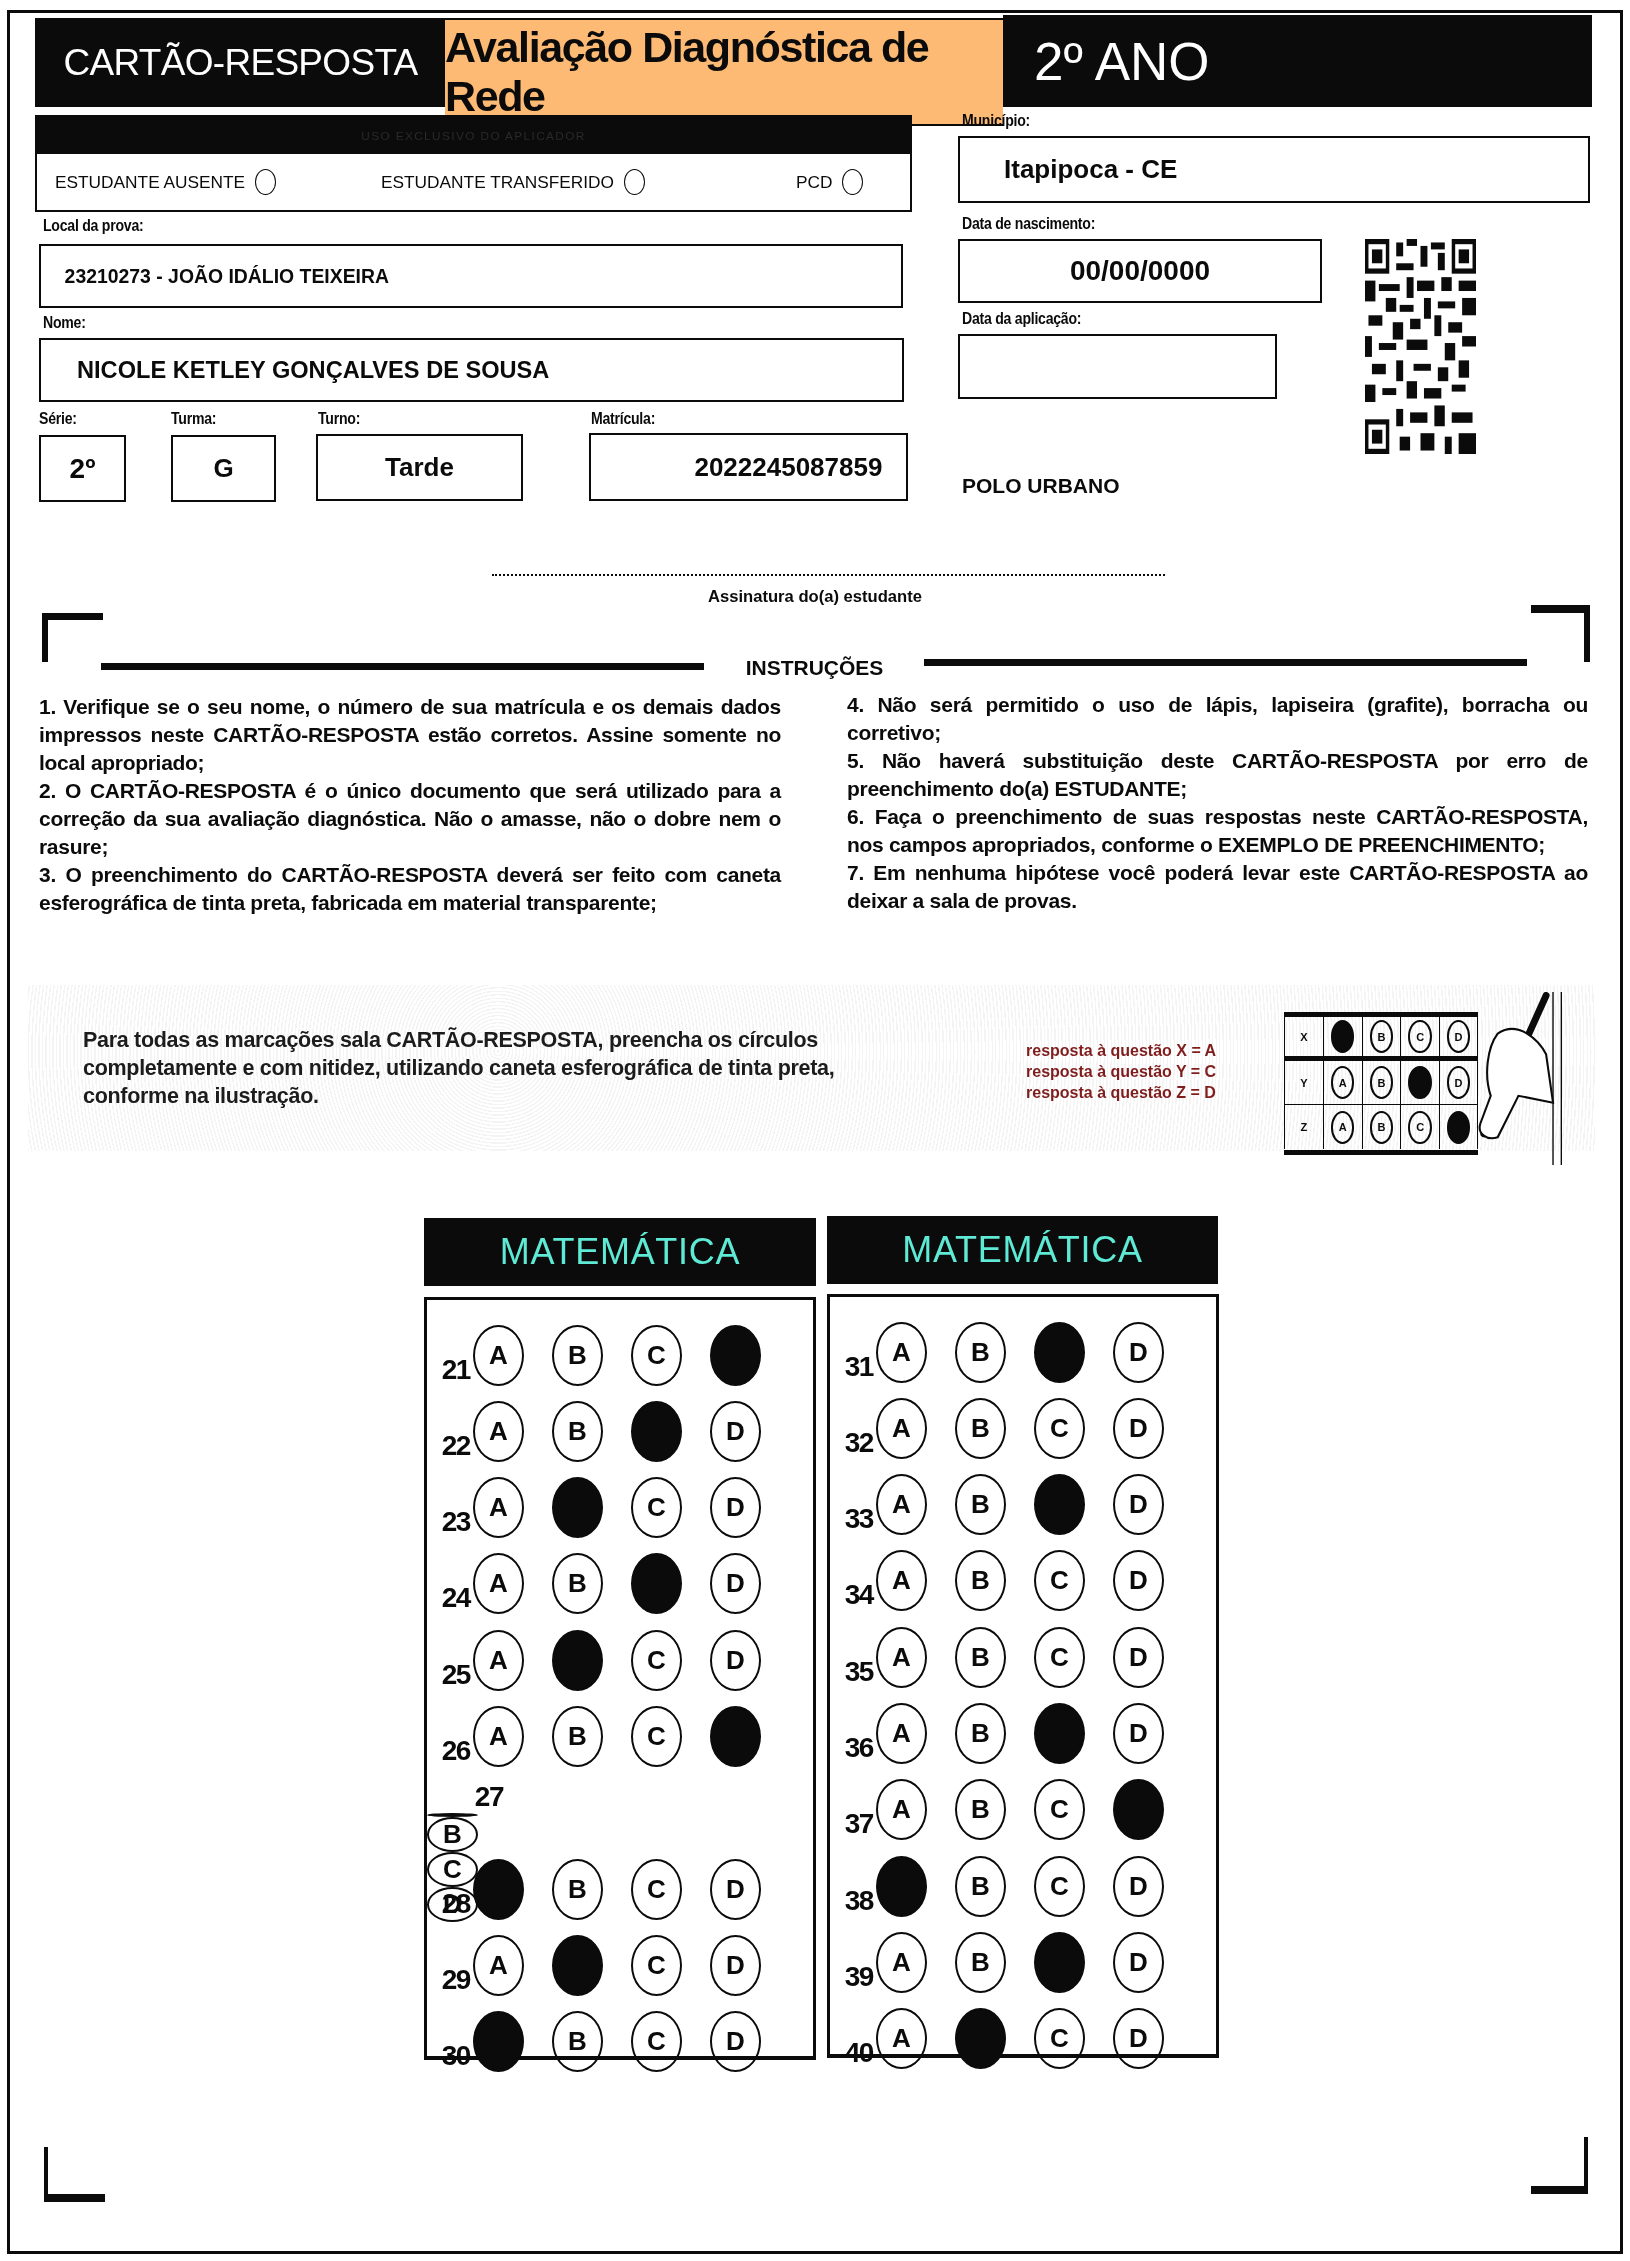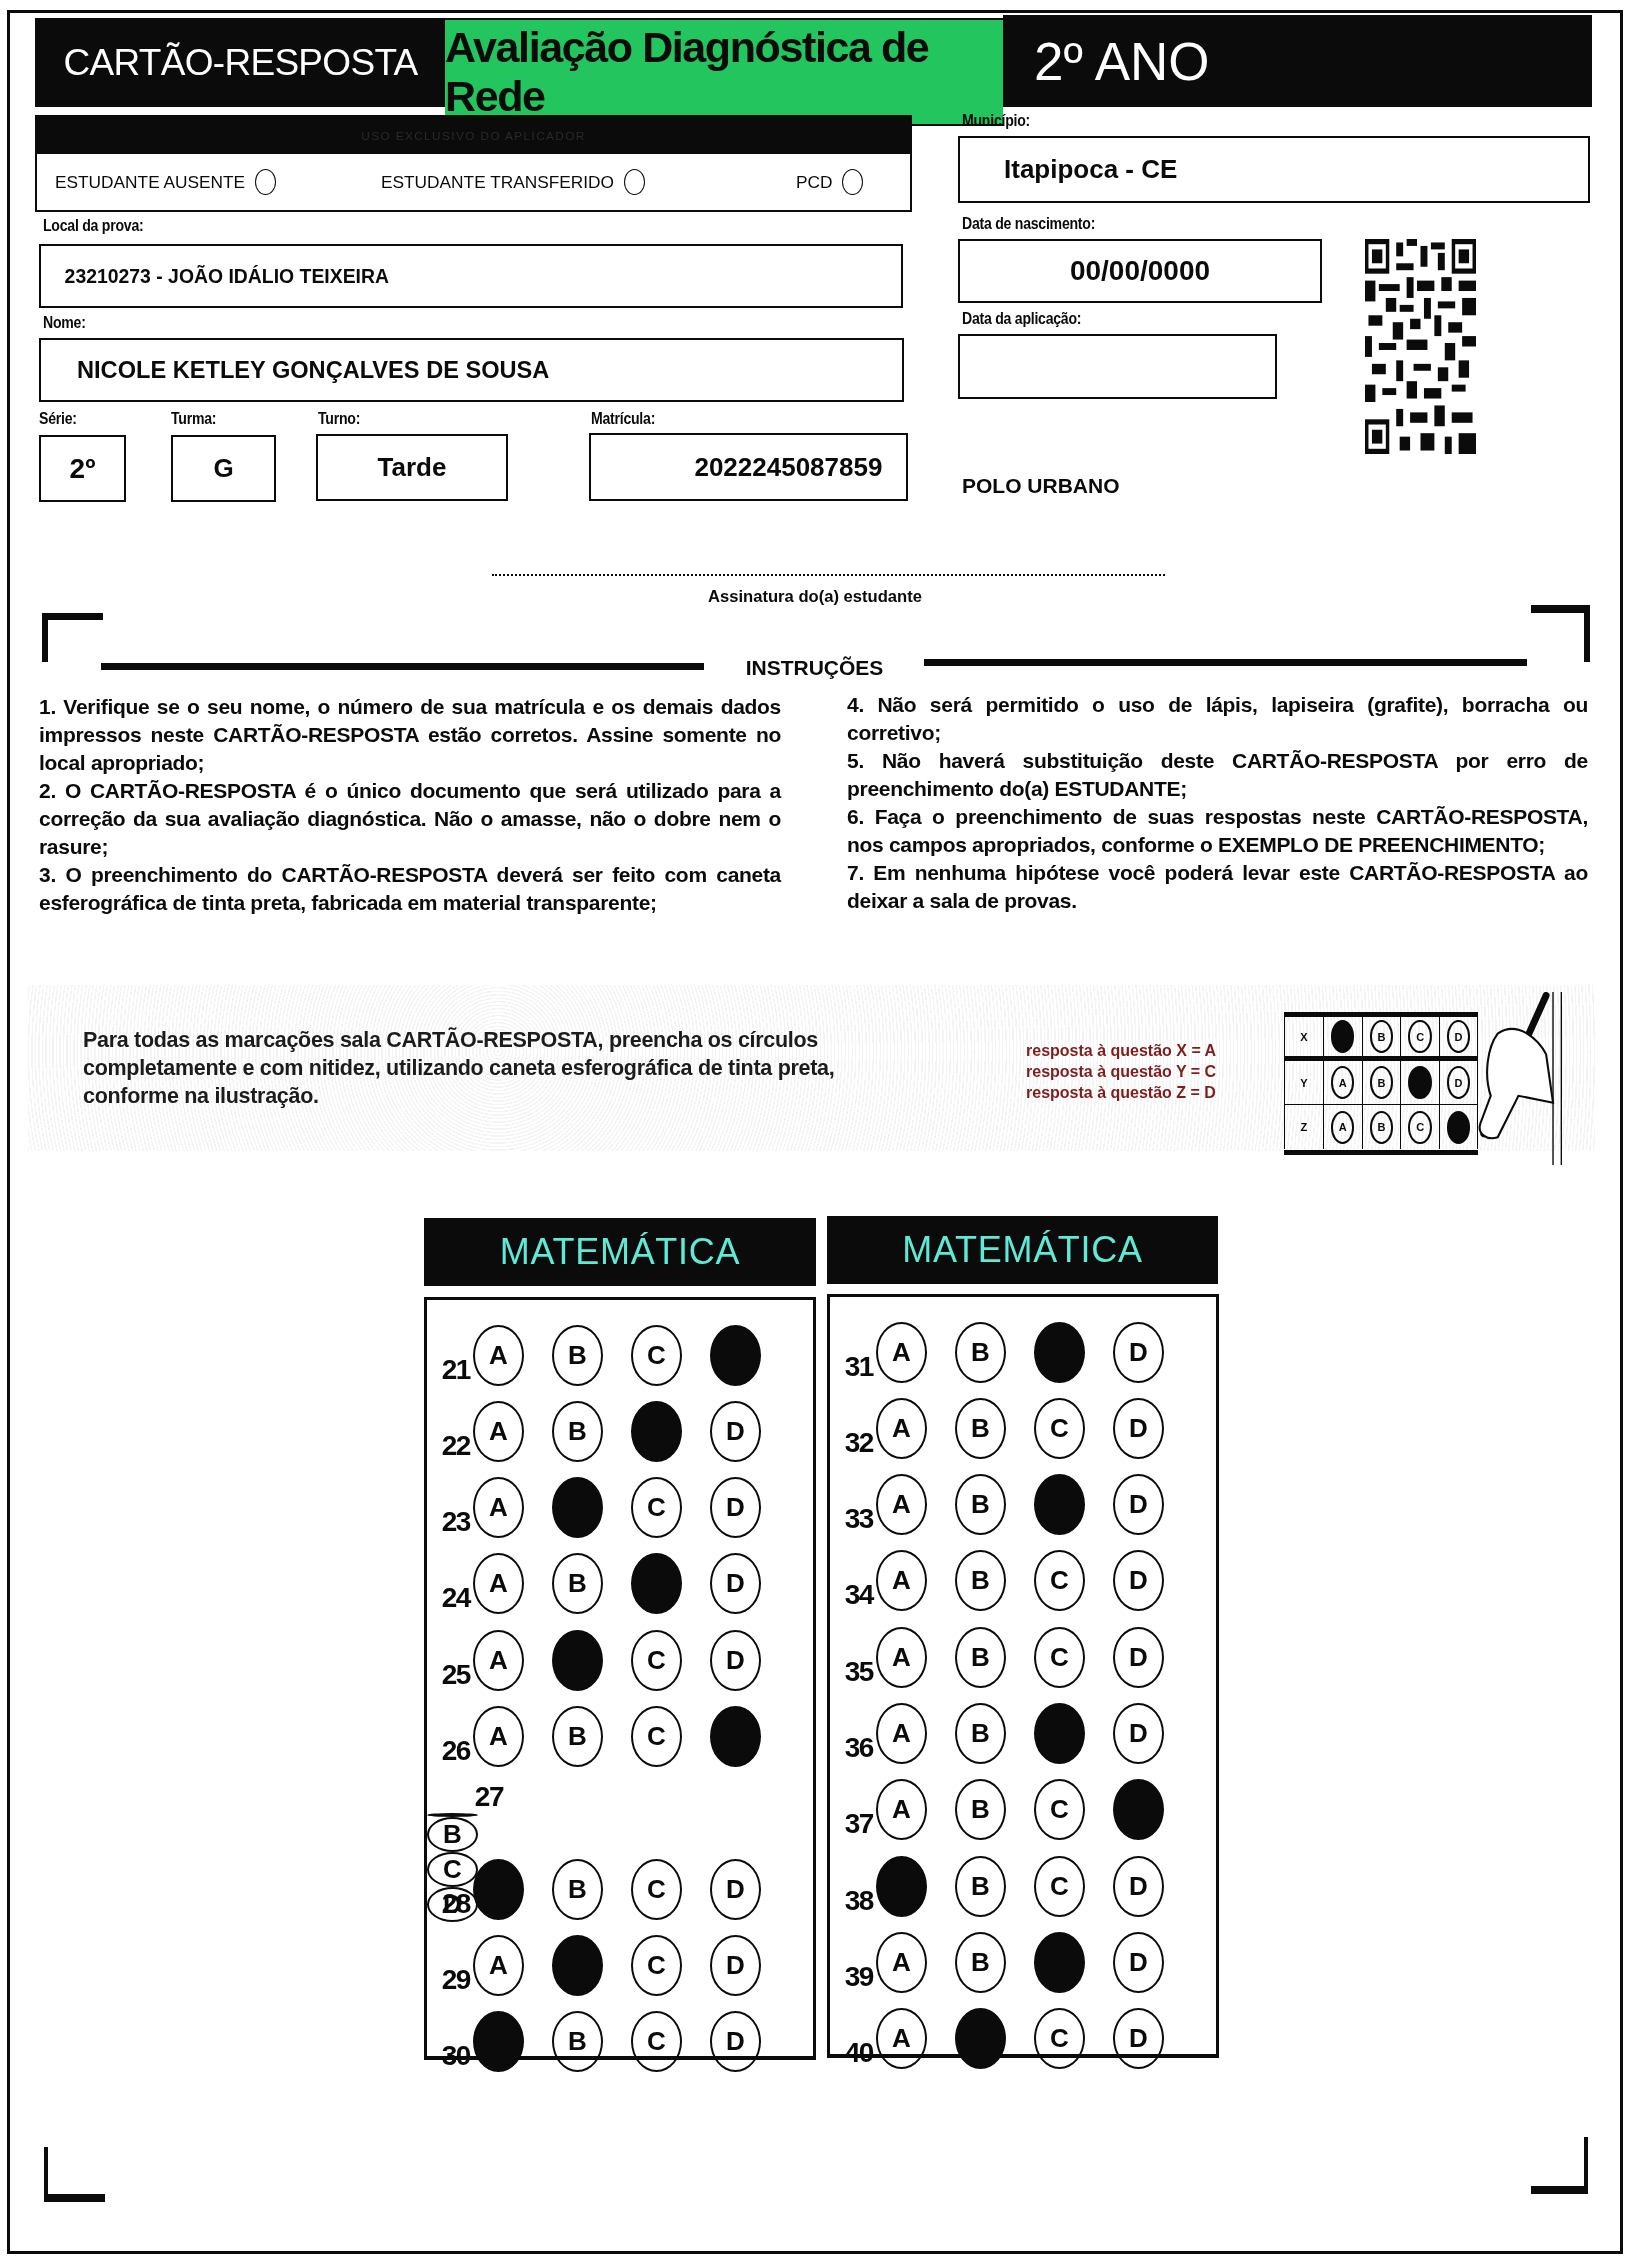--- a/index.html
+++ b/index.html
@@ -5,21 +5,21 @@
   * { box-sizing: border-box; margin: 0; padding: 0; }
   html, body { width: 1630px; height: 2261px; background: #fff; overflow: hidden; }
   body { position: relative; font-family: "Liberation Sans", sans-serif; color: #0b0b0b; }
   .abs { position: absolute; }
 
   .page-border { left: 7px; top: 9.7px; width: 1616px; height: 2244px; border: 3.5px solid #0b0b0b; }
 
   
   .hdr-left { left: 35px; top: 18px; width: 411px; height: 89px; background: #0b0b0b; color: #fff;
     display: flex; align-items: center; justify-content: center; font-size: 37px; letter-spacing: -0.7px; }
-  .hdr-mid { left: 445px; top: 18px; width: 558px; height: 108px; background: #22c55e; border-top: 2.8px solid #0b0b0b; border-bottom: 2.8px solid #0b0b0b;
+  .hdr-mid { left: 445px; top: 18px; width: 558px; height: 108px; background: #fdba74; border-top: 2.8px solid #0b0b0b; border-bottom: 2.8px solid #0b0b0b;
     display: flex; align-items: center; justify-content: center; font-size: 43px; font-weight: bold; letter-spacing: -1.4px; }
   .hdr-right { left: 1003px; top: 15.3px; width: 589px; height: 92px; background: #0b0b0b; color: #fff;
     display: flex; align-items: center; padding-left: 31px; font-size: 53px; font-weight: normal; }
 
   
   .apl-box { left: 35px; top: 115px; width: 877px; height: 97px; border: 2.8px solid #0b0b0b; }
   .apl-banner { position: absolute; left: 0; top: 0; right: 0; height: 37px; background: #0b0b0b; color: #2a2a2a;
     display: flex; align-items: center; justify-content: center; font-size: 11.8px; letter-spacing: 1.4px; }
   .apl-row { position: absolute; left: 0; right: 0; top: 37px; bottom: 0; display: flex; align-items: center; font-size: 17.3px; }
   .apl-item { position: absolute; display: flex; align-items: center; gap: 9.7px; }
@@ -176,21 +176,21 @@
 
 <div class="abs lbl" style="left:39px;top:409px;">Série:</div>
 <div class="abs field" style="left:39px;top:435px;width:87px;height:67px;justify-content:center;font-size:28px;">
   <span>2º</span>
 </div>
 <div class="abs lbl" style="left:171px;top:409px;">Turma:</div>
 <div class="abs field" style="left:171px;top:435px;width:105px;height:67px;justify-content:center;font-size:26px;">
   <span>G</span>
 </div>
 <div class="abs lbl" style="left:318px;top:409px;">Turno:</div>
-<div class="abs field" style="left:316px;top:434px;width:192px;height:67px;justify-content:center;font-size:26px;">
+<div class="abs field" style="left:316px;top:434px;width:207px;height:67px;justify-content:center;font-size:26px;">
   <span>Tarde</span>
 </div>
 <div class="abs lbl" style="left:591px;top:409px;">Matrícula:</div>
 <div class="abs field" style="left:589px;top:433px;width:319px;height:68px;justify-content:flex-end;padding-right:23.6px;font-size:26px;">
   <span>2022245087859</span>
 </div>
 
 <div class="abs" style="left:962px;top:474px;font-size:21px;font-weight:bold;">POLO URBANO</div>
 
 <div class="abs sig-line"></div>

